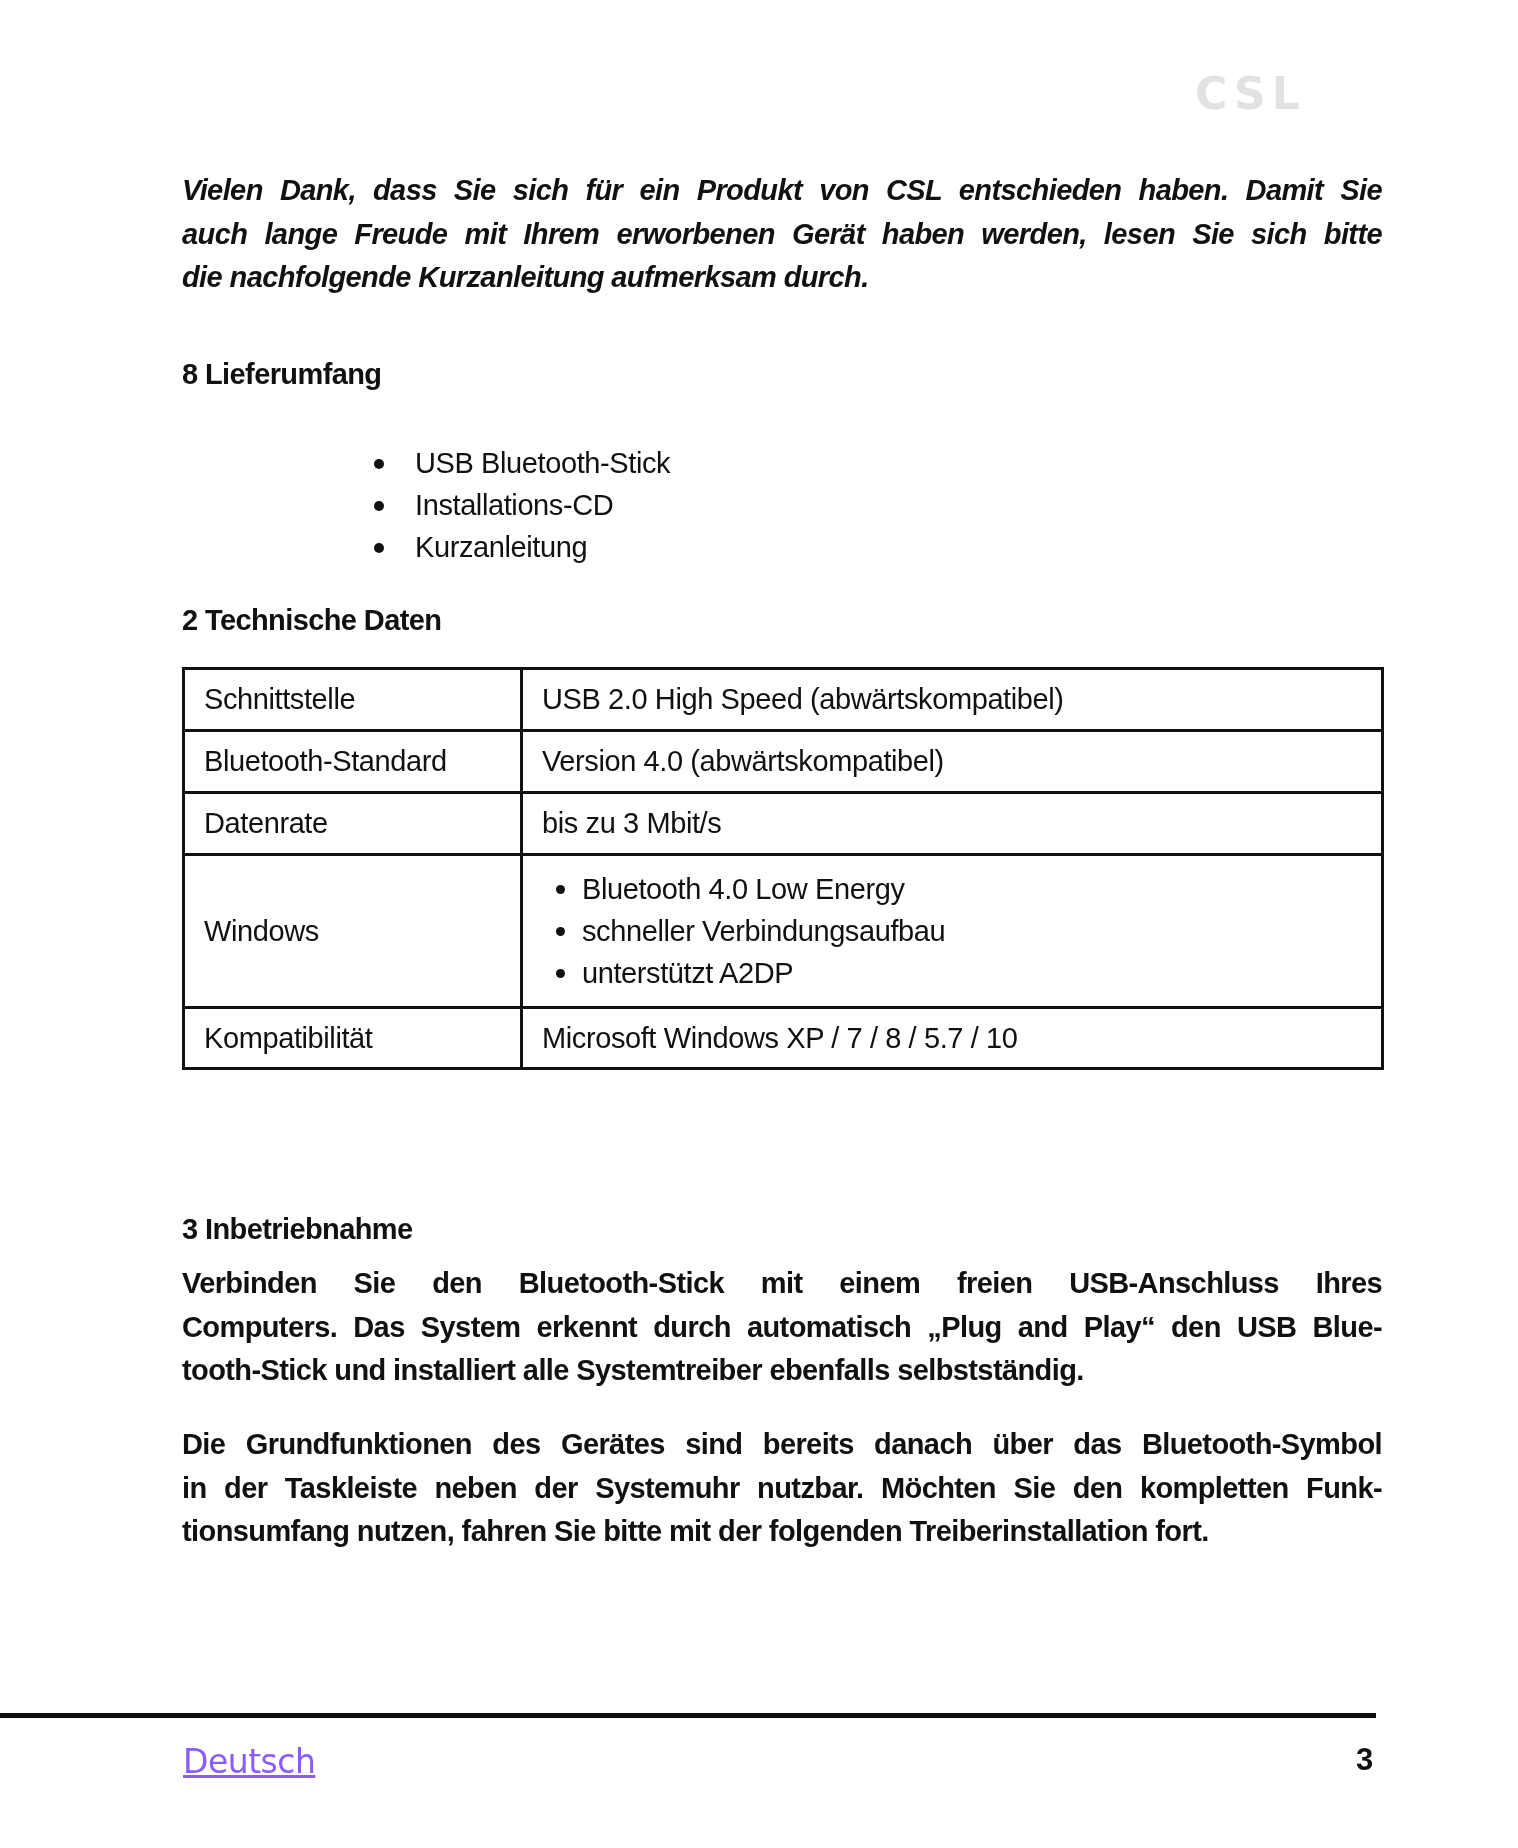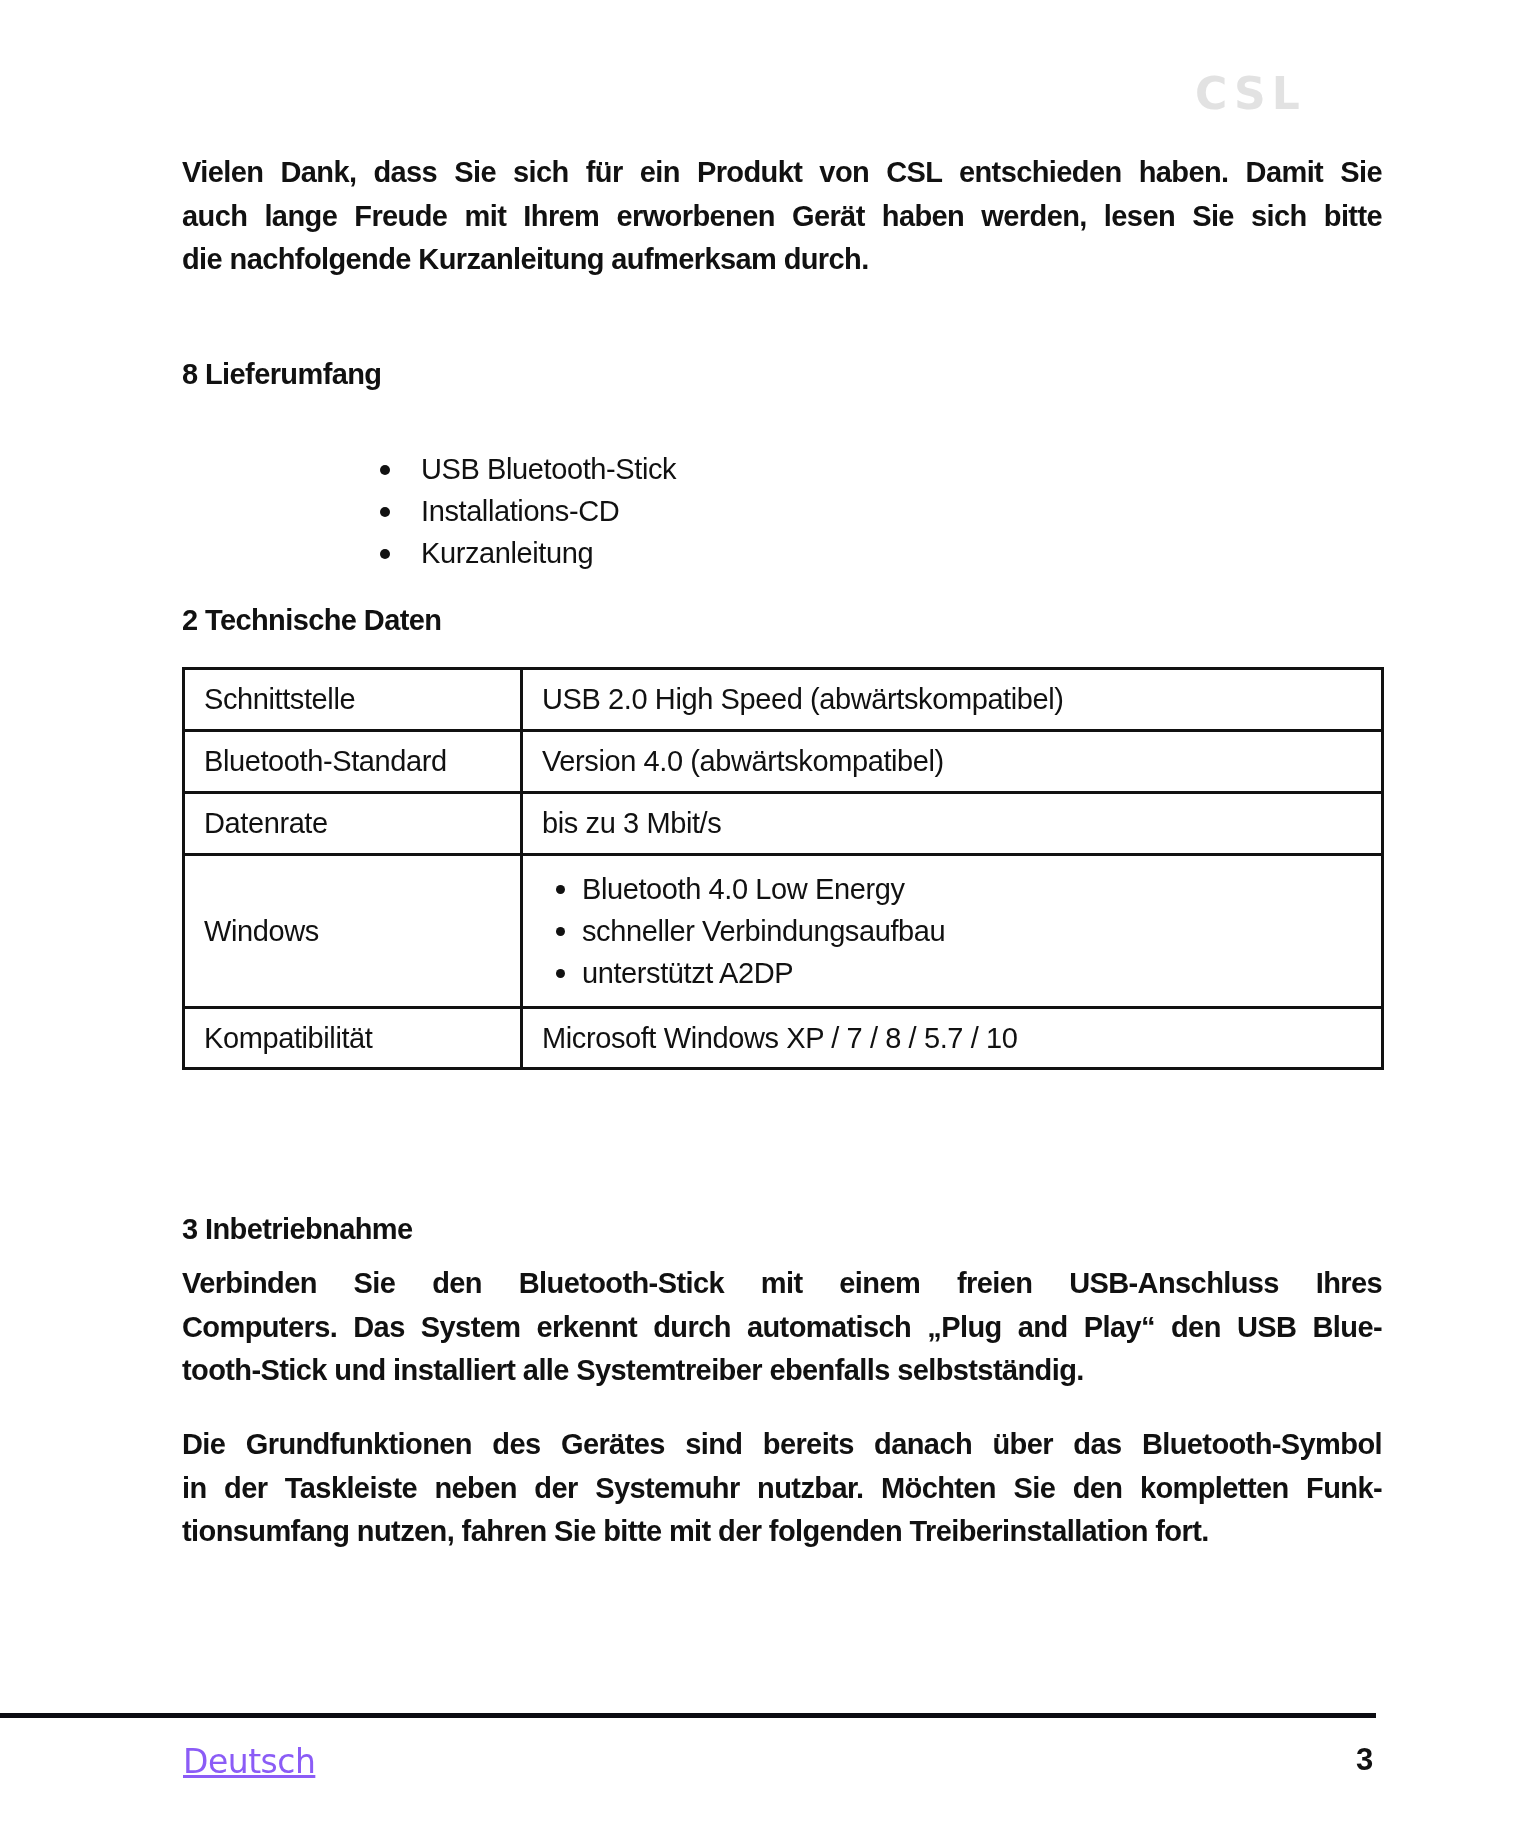--- a/index.html
+++ b/index.html
@@ -13,21 +13,21 @@
       left: 1195px; top: 68px; font-size: 44px; color: #d6d6d6; letter-spacing: 6px;
       font-family: "DejaVu Sans", sans-serif; font-weight: bold; opacity: 0.7;
     }
     .para {
       left: 182px; width: 1200px; font-size: 29px; line-height: 43.5px;
       font-weight: bold; letter-spacing: -0.6px; text-align: justify;
     }
     .para .line { display: block; white-space: nowrap; }
     .para .line.just { text-align: justify; text-align-last: justify; white-space: normal; }
     .heading { left: 182px; font-size: 29px; font-weight: bold; letter-spacing: -0.6px; }
-    .blist { left: 372px; margin: 6px; padding: 0; list-style: none; font-size: 29px; line-height: 42px; letter-spacing: -0.4px; }
+    .blist { left: 372px; margin: 0; padding: 0; list-style: none; font-size: 29px; line-height: 42px; letter-spacing: -0.4px; }
     .blist li { position: relative; padding-left: 43px; }
     .blist li::before {
       content: ""; position: absolute; left: 2px; top: 17px; width: 10px; height: 10px;
       border-radius: 50%; background: #111;
     }
     table.spec {
       position: absolute; left: 182px; top: 667px; width: 1202px;
       border-collapse: collapse; font-size: 29px; letter-spacing: -0.4px;
     }
     table.spec td {
@@ -45,21 +45,21 @@
     }
     .footer-rule { left: 0; top: 1713px; width: 1376px; height: 5px; background: #0c0c12; }
     .footer-lang { left: 183px; top: 1742px; font-size: 33px; color: #8b5cf6; font-family: "DejaVu Sans", sans-serif; letter-spacing: -0.5px; text-decoration: underline; }
     .footer-page { left: 1356px; top: 1742px; font-size: 31px; font-weight: bold; color: #111; }
   </style>
 </head>
 <body>
 
 <div class="abs watermark">CSL</div>
 
-<div class="abs para" style="top:151px;">
+<div class="abs para" style="top:169px;font-style:italic;">
   <span class="line just">Vielen Dank, dass Sie sich für ein Produkt von CSL entschieden haben. Damit Sie</span>
   <span class="line just">auch lange Freude mit Ihrem erworbenen Gerät haben werden, lesen Sie sich bitte</span>
   <span class="line">die nachfolgende Kurzanleitung aufmerksam durch.</span>
 </div>
 
 <div class="abs heading" style="top:358px;">8 Lieferumfang</div>
 
 <ul class="abs blist" style="top:442px;">
   <li>USB Bluetooth-Stick</li>
   <li>Installations-CD</li>

